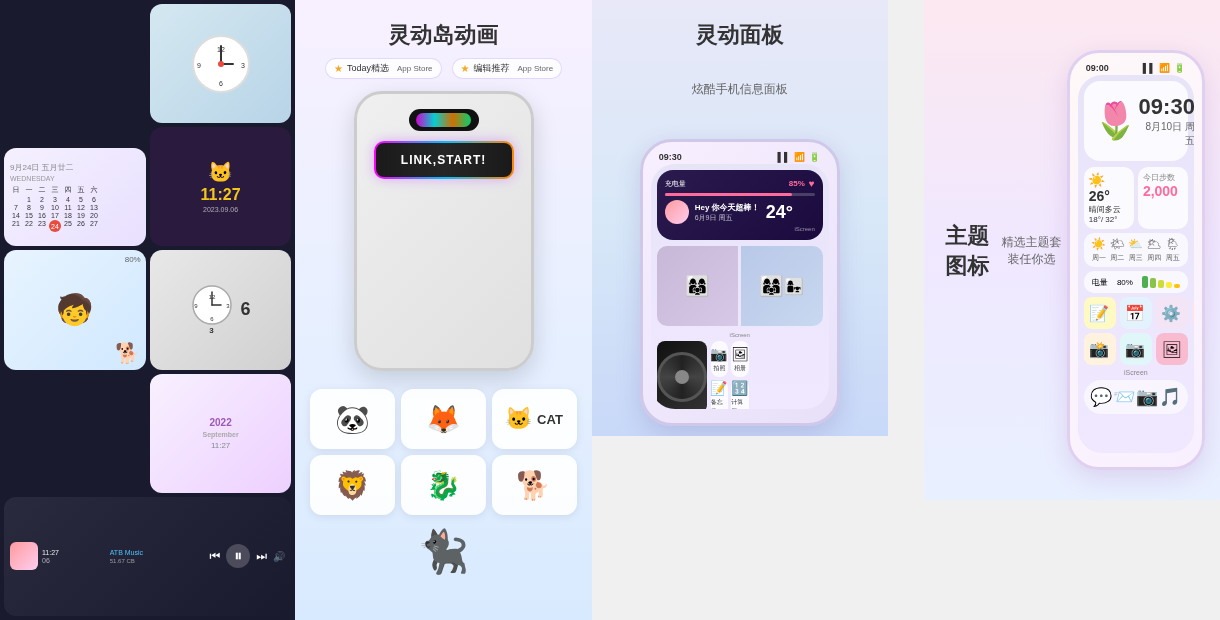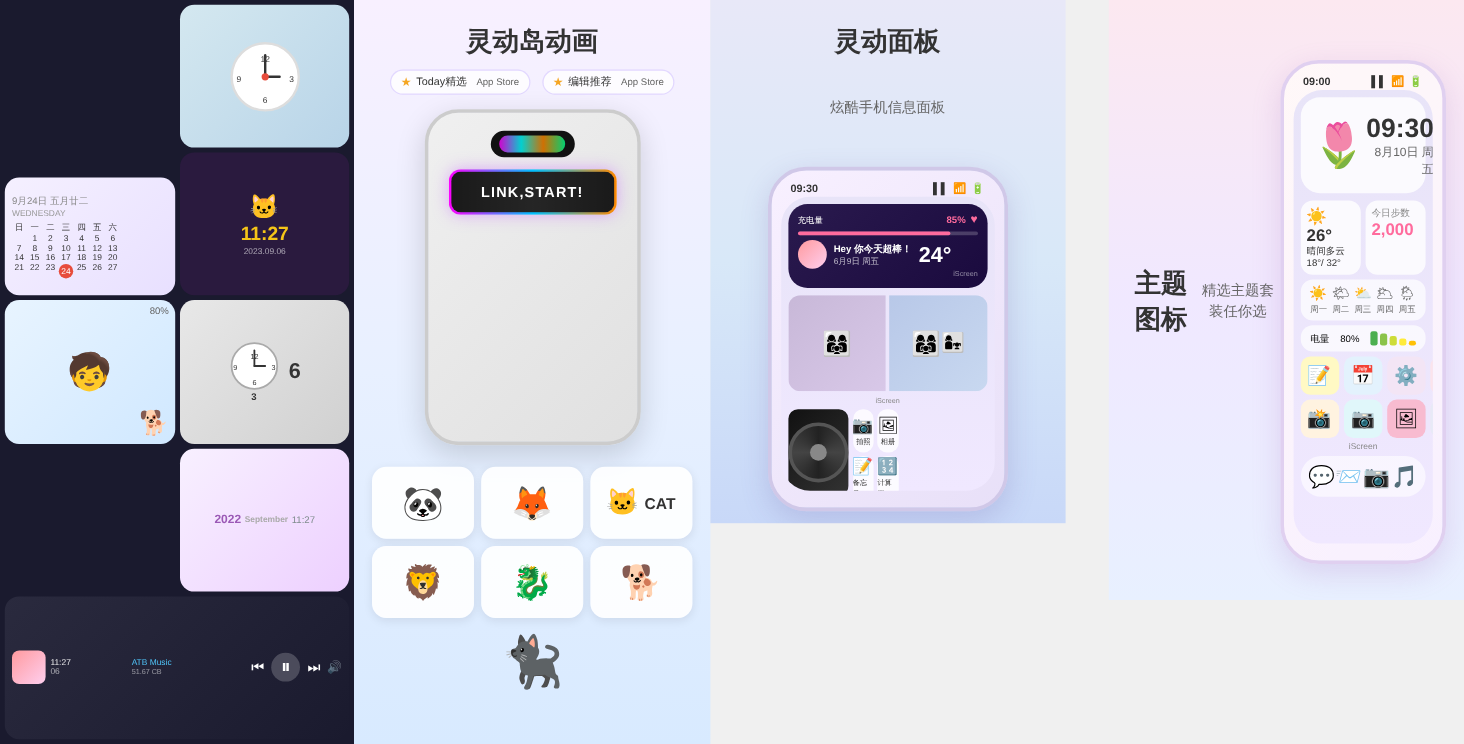--- a/index.html
+++ b/index.html
@@ -649,21 +649,21 @@
         <span style="font-size:8px;color:#333;font-weight:700;">3</span>
       </div>
       <div>
         <div style="font-size:18px;font-weight:700;color:#333;">6</div>
       </div>
     </div>
   </div>
 
 
   <div class="widget widget-minimal">
-    <div style="display:flex;align-items:center;gap:3px;">
+    <div style="display:flex;flex-direction:column;align-items:center;gap:3px;">
       <div style="font-size:10px;font-weight:700;color:#9b59b6;">2022</div>
       <div style="font-size:7px;color:#aaa;font-weight:600;">September</div>
       <div style="font-size:8px;color:#7f8c8d;">11:27</div>
     </div>
   </div>
 
   <div class="widget widget-bottom-wide">
     <div style="display:flex;gap:4px;align-items:center;flex:1;">
       <div style="width:28px;height:28px;border-radius:6px;background:linear-gradient(135deg,#ff9a9e,#fecfef);flex-shrink:0;"></div>
       <div style="display:flex;flex-direction:column;gap:1px;">

